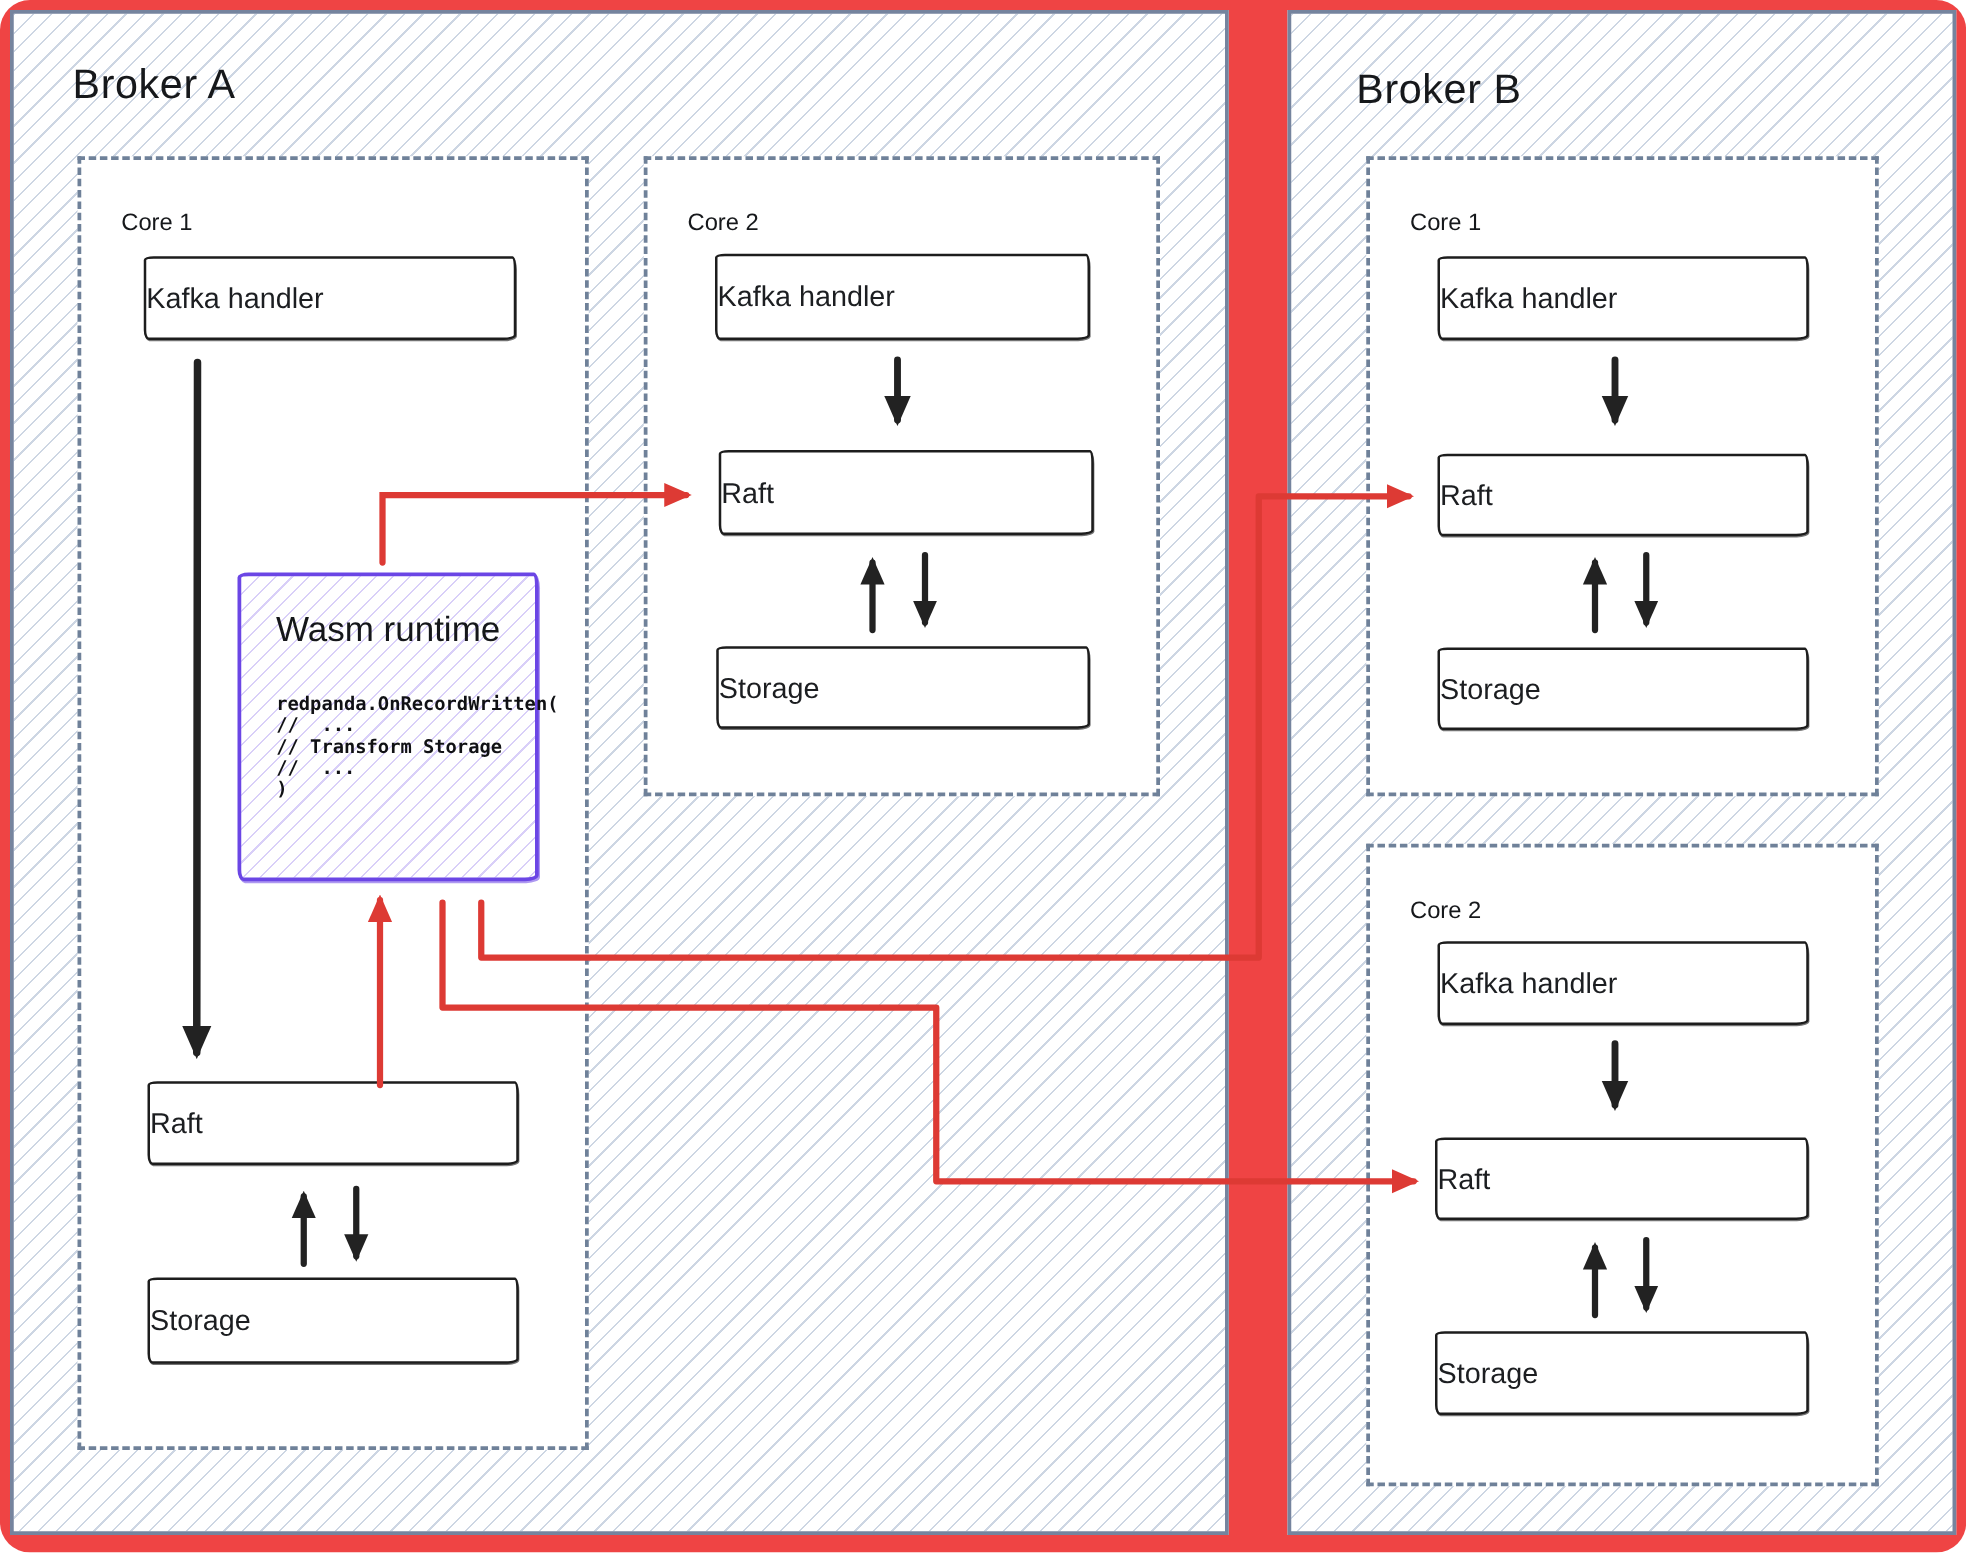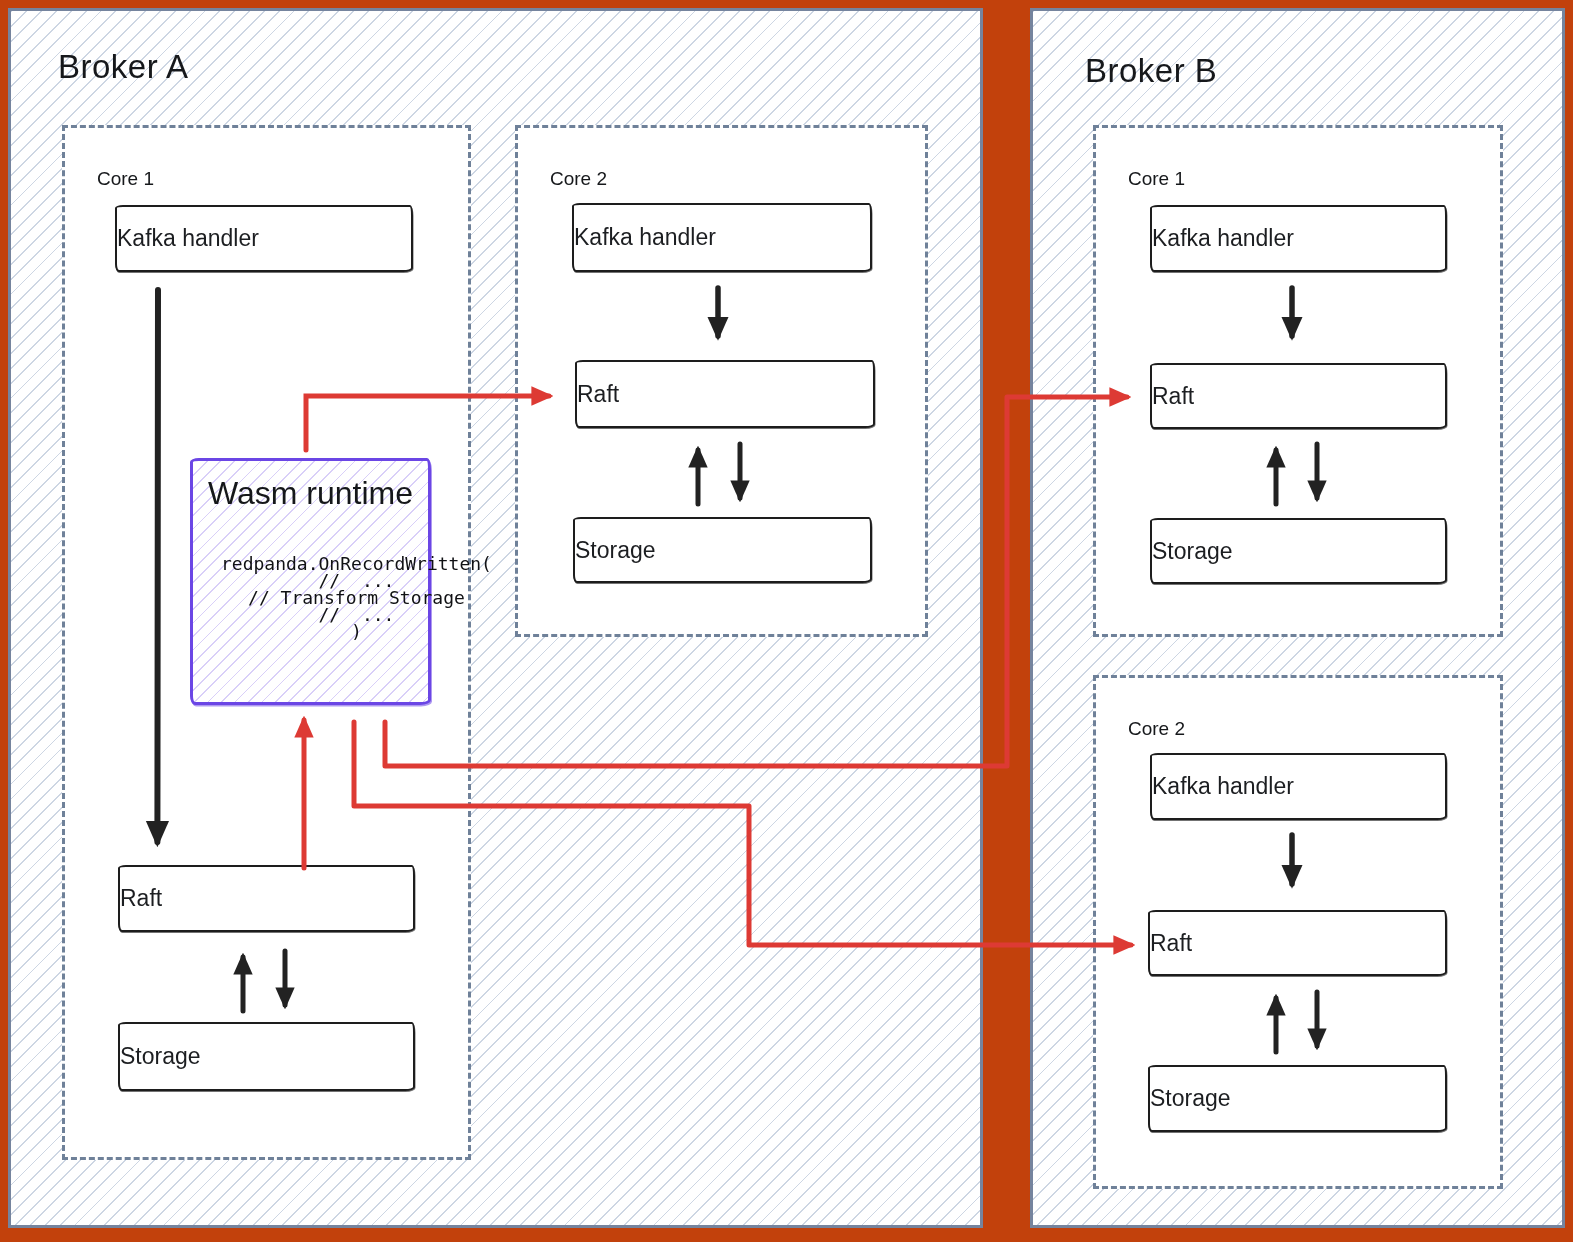--- a/index.html
+++ b/index.html
@@ -1,18 +1,18 @@
 <!DOCTYPE html>
 <html><head>
 <meta charset="utf-8">
 <style>
   html,body{margin:0;padding:0;background:#ffffff;}
   .canvas{
-    position:relative;width:1573px;height:1242px;background:#c2410c;
-    font-family:"Liberation Sans",sans-serif;color:#1c1e21;overflow:hidden;
+    position:relative;width:1573px;height:1242px;background:#ef4444;
+    font-family:"Liberation Sans",sans-serif;color:#1c1e21;overflow:hidden;border-radius:24px;
   }
   .broker{
     position:absolute;border:3px solid #75849e;background-color:#ffffff;
     background-image:repeating-linear-gradient(135deg,#cdd6e3 0px,#cdd6e3 1.3px,transparent 1.3px,transparent 10.5px);
     box-sizing:border-box;
   }
   .broker-title{
     position:absolute;font-size:33px;letter-spacing:.5px;color:#16181b;z-index:3;
   }
   .core{
@@ -25,25 +25,25 @@
     border-radius:8px 3px 10px 4px / 3px 10px 4px 8px;
     box-shadow:0.5px 1px 0 rgba(0,0,0,.55);
   }
   .wasm{
     position:absolute;border:3px solid #6b46e5;box-sizing:border-box;z-index:3;
     background-color:#ffffff;
     background-image:repeating-linear-gradient(135deg,rgba(107,70,229,.26) 0px,rgba(107,70,229,.26) 1.2px,transparent 1.2px,transparent 9.5px);
     border-radius:9px 4px 11px 5px / 4px 11px 5px 9px;
     box-shadow:1px 1.5px 0 rgba(107,70,229,.55);
   }
-  .wasm-title{margin-top:14px;text-align:center;font-size:32px;color:#15171a;}
+  .wasm-title{margin-top:27px;text-align:center;font-size:28px;color:#15171a;}
   .wasm-code{
     position:absolute;left:28px;top:94px;
     font-family:"DejaVu Sans Mono","Liberation Mono",monospace;
-    font-size:18px;line-height:17px;white-space:pre;color:#101114;font-weight:normal;text-align:center;
+    font-size:15px;line-height:17px;white-space:pre;color:#101114;font-weight:bold;
   }
   svg.overlay{position:absolute;left:0;top:0;z-index:4;pointer-events:none;}
 </style>
 </head>
 <body>
 
 <div class="canvas">
 
   <div class="broker" style="left:8px;top:8px;width:975px;height:1220px;"></div>
   <div class="broker-title" style="left:58px;top:48px;">Broker A</div>

